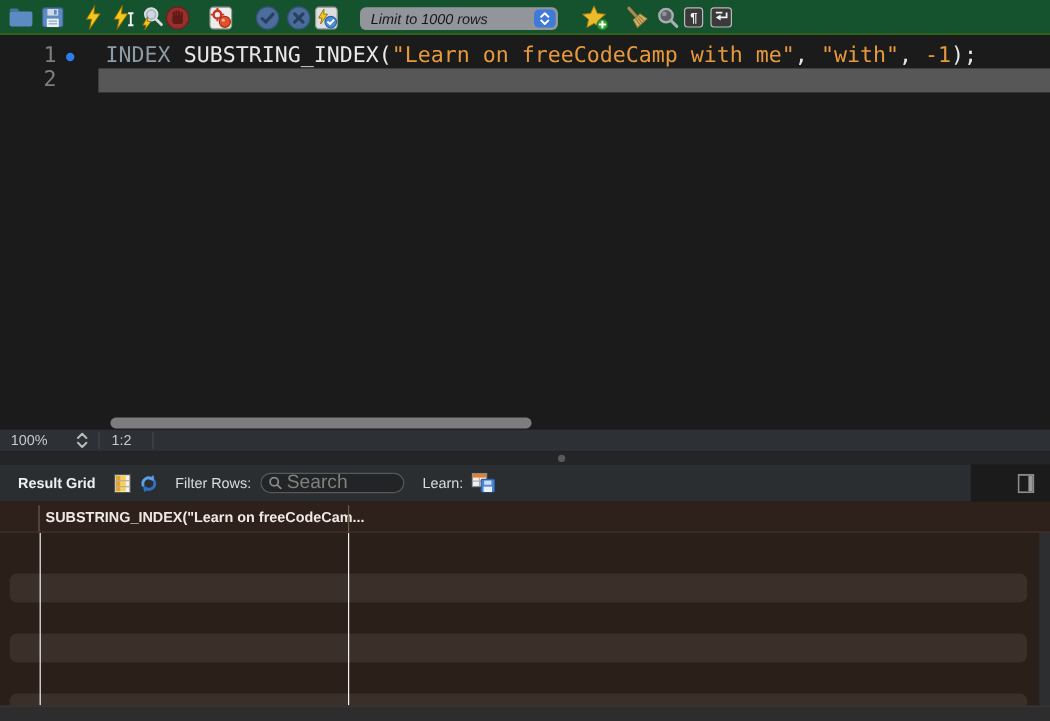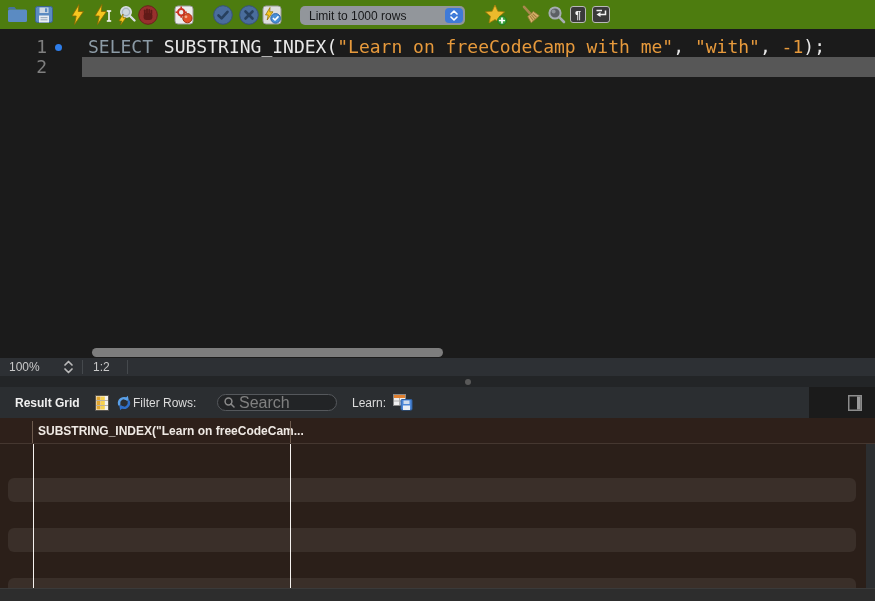--- a/index.html
+++ b/index.html
@@ -7,21 +7,21 @@
   .app {
     position:relative; width:875px; height:601px; overflow:hidden;
     background:#1b1b1b; font-family:"Liberation Sans", sans-serif;
     -webkit-font-smoothing:antialiased;
   }
   .abs { position:absolute; }
 
   
   .toolbar {
     position:absolute; left:0; top:0; width:875px; height:29px;
-    background:#4d7c0f; border-bottom:1px solid #4d7c0f;
+    background:#14532d; border-bottom:1px solid #4d7c0f;font-style:italic;
   }
   .tb-btn { position:absolute; display:flex; align-items:center; justify-content:center; }
   .limit-dropdown {
     position:absolute; left:300px; top:6px; width:165px; height:19px;
     background:#92969b; border-radius:5px; display:flex; align-items:center;
     padding-left:9px; cursor:default;
   }
   .limit-dropdown .dd-label { font-size:12px; color:#17181a; flex:1; }
   .limit-dropdown .dd-stepper {
     width:18px; height:15px; margin-right:2px; background:#3f7ad8; border-radius:4px;
@@ -251,21 +251,21 @@
         <line x1="1.5" y1="1.5" x2="7" y2="1.5" stroke="#f2f2f2" stroke-width="1.5"></line>
       </svg>
     </div>
   </div>
 
   <div class="editor">
     <div class="cursor-line-highlight"></div>
 
     <div class="ed-line" style="top:8px;">
       <span class="gutter">1</span>
-      <span class="code"><span class="tok-kw">SELECT </span><span>SUBSTRING_INDEX(</span><span class="tok-str">"Learn on freeCodeCamp with me"</span><span>, </span><span class="tok-str">"with"</span><span>, </span><span class="tok-num">-1</span><span>);</span></span>
+      <span class="code"><span class="tok-kw">INDEX </span><span>SUBSTRING_INDEX(</span><span class="tok-str">"Learn on freeCodeCamp with me"</span><span>, </span><span class="tok-str">"with"</span><span>, </span><span class="tok-num">-1</span><span>);</span></span>
     </div>
     <div class="stmt-dot"></div>
 
     <div class="ed-line" style="top:28px;">
       <span class="gutter">2</span>
     </div>
 
     <div class="hscroll-thumb"></div>
   </div>
 
@@ -303,21 +303,21 @@
 
     <span class="abs" style="left:116px;top:8px;">
       <svg width="16" height="16" viewBox="0 0 16 16">
         <path d="M3.2 9.5 A5 5 0 0 1 11 4.2" fill="none" stroke="#5aa0e8" stroke-width="2.4" stroke-linecap="round"></path>
         <polygon points="11.8,0.8 12.8,6 8,4.4" fill="#5aa0e8"></polygon>
         <path d="M12.8 6.5 A5 5 0 0 1 5 11.8" fill="none" stroke="#2f6fc8" stroke-width="2.4" stroke-linecap="round"></path>
         <polygon points="4.2,15.2 3.2,10 8,11.6" fill="#2f6fc8"></polygon>
       </svg>
     </span>
 
-    <span class="label" style="left:133px;">Filter Rows:</span>
+    <span class="label" style="left:146px;">Filter Rows:</span>
 
     <span class="search-field">
       <svg width="11" height="11" viewBox="0 0 11 11" style="margin-right:4px;flex:none;">
         <circle cx="4.5" cy="4.5" r="3.4" fill="none" stroke="#8a8a8a" stroke-width="1.5"></circle>
         <line x1="7" y1="7" x2="10" y2="10" stroke="#8a8a8a" stroke-width="1.5" stroke-linecap="round"></line>
       </svg>
       <input type="text" placeholder="Search" style="">
     </span>
 
     <span class="label" style="left:352px;">Learn:</span>

